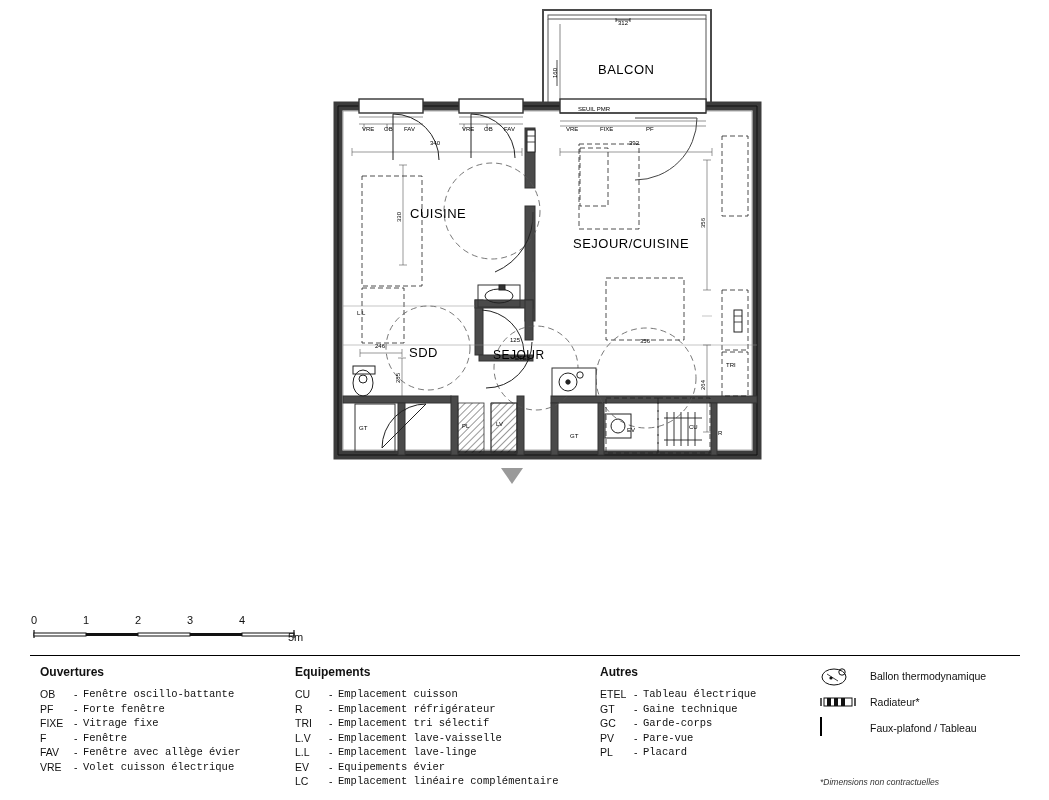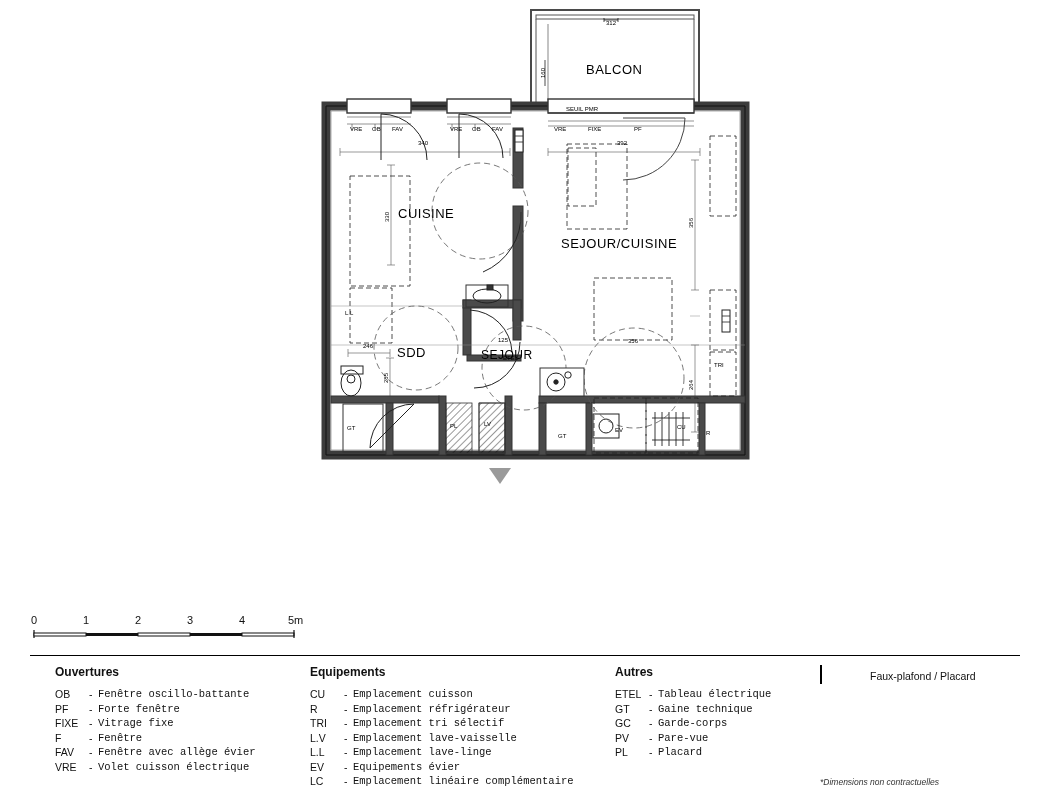--- a/index.html
+++ b/index.html
@@ -10,21 +10,21 @@
   body {
     width: 1049px;
     height: 800px;
     position: relative;
     font-family: "Liberation Sans", sans-serif;
     color: #1a1a1a;
     overflow: hidden;
   }
   #plan {
     position: absolute;
-    left: 0; top: 0;
+    left: 12px; top: 0;
     width: 831px; height: 640px;
   }
   .room-label {
     position: absolute;
     font-family: "Liberation Sans", sans-serif;
     font-size: 13px;
     letter-spacing: .5px;
     color: #000;
     white-space: nowrap;
   }
@@ -70,21 +70,21 @@
     left: 30px; top: 655px;
     width: 990px;
     height: 140px;
   }
   #legend .rule {
     position: absolute;
     left: 0; top: 0;
     width: 990px;
     border-top: 1px solid #000;
   }
-  .leg-col { position: absolute; top: 10px; margin-left: 15px; }
+  .leg-col { position: absolute; top: 10px; }
   .leg-title {
     font-size: 12px;
     font-weight: bold;
     color: #111;
     margin-bottom: 8px;
   }
   .leg-row {
     font-size: 10.5px;
     line-height: 14.5px;
     color: #111;
@@ -359,21 +359,21 @@
     <rect x="108" y="25" width="52" height="3" fill="#ffffff" stroke="#111" stroke-width="1"></rect>
     <rect x="160" y="25" width="52" height="3" fill="#111"></rect>
     <rect x="212" y="25" width="52" height="3" fill="#ffffff" stroke="#111" stroke-width="1"></rect>
     <line x1="264" y1="22" x2="264" y2="30" stroke="#111" stroke-width="1.2"></line>
   </svg>
   <div class="num" style="left:1px; top:6px;">0</div>
   <div class="num" style="left:53px; top:6px;">1</div>
   <div class="num" style="left:105px; top:6px;">2</div>
   <div class="num" style="left:157px; top:6px;">3</div>
   <div class="num" style="left:209px; top:6px;">4</div>
-  <div class="unit" style="left:258px; top:6px;">5m</div>
+  <div class="unit" style="left:258px; top:23px;">5m</div>
 </div>
 
 <div id="legend">
   <div class="rule"></div>
 
   <div class="leg-col" style="left:10px;">
     <div class="leg-title">Ouvertures</div>
     <div class="leg-row">
       <span class="leg-key">OB</span>
       <span class="leg-dash">-</span>
@@ -468,22 +468,46 @@
       <span class="leg-txt">Pare-vue</span>
     </div>
     <div class="leg-row">
       <span class="leg-key">PL</span>
       <span class="leg-dash">-</span>
       <span class="leg-txt">Placard</span>
     </div>
   </div>
 
   <div id="legend-col-sym">
+    <div class="sym-row">
+      <span class="sym-ic">
+        <svg width="40" height="20" viewBox="0 0 40 20">
+          <ellipse cx="14" cy="11" rx="12" ry="8" fill="none" stroke="#111" stroke-width="1"></ellipse>
+          <circle cx="22" cy="6" r="3.2" fill="none" stroke="#111" stroke-width="1"></circle>
+          <circle cx="11" cy="12" r="1.6" fill="#111"></circle>
+          <line x1="7" y1="8" x2="18" y2="15" stroke="#111" stroke-width="0.8"></line>
+        </svg>
+      </span>
+      <span class="sym-txt">Ballon thermodynamique</span>
+    </div>
+    <div class="sym-row">
+      <span class="sym-ic">
+        <svg width="40" height="20" viewBox="0 0 40 20">
+          <rect x="4" y="6" width="28" height="8" fill="none" stroke="#111" stroke-width="1"></rect>
+          <rect x="7" y="6" width="4" height="8" fill="#111"></rect>
+          <rect x="14" y="6" width="4" height="8" fill="#111"></rect>
+          <rect x="21" y="6" width="4" height="8" fill="#111"></rect>
+          <line x1="1" y1="6" x2="1" y2="14" stroke="#111" stroke-width="1.4"></line>
+          <line x1="35" y1="6" x2="35" y2="14" stroke="#111" stroke-width="1.4"></line>
+        </svg>
+      </span>
+      <span class="sym-txt">Radiateur*</span>
+    </div>
     <div class="sym-row">
       <span class="sym-ic">
         <span class="hatch-box"></span>
       </span>
-      <span class="sym-txt">Faux-plafond / Placard</span>
+      <span class="sym-txt">Faux-plafond / Tableau</span>
     </div>
   </div>
 
   <div class="footnote">*Dimensions non contractuelles</div>
 </div>
 
 </body></html>

